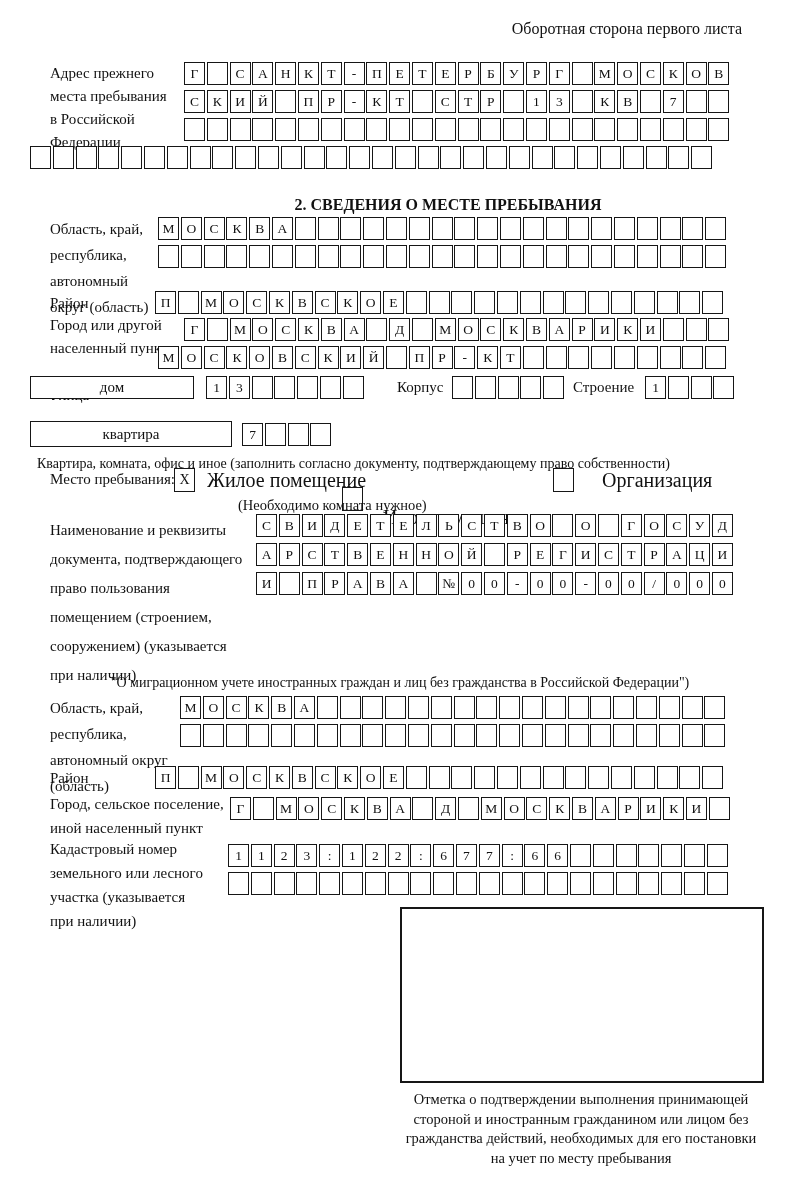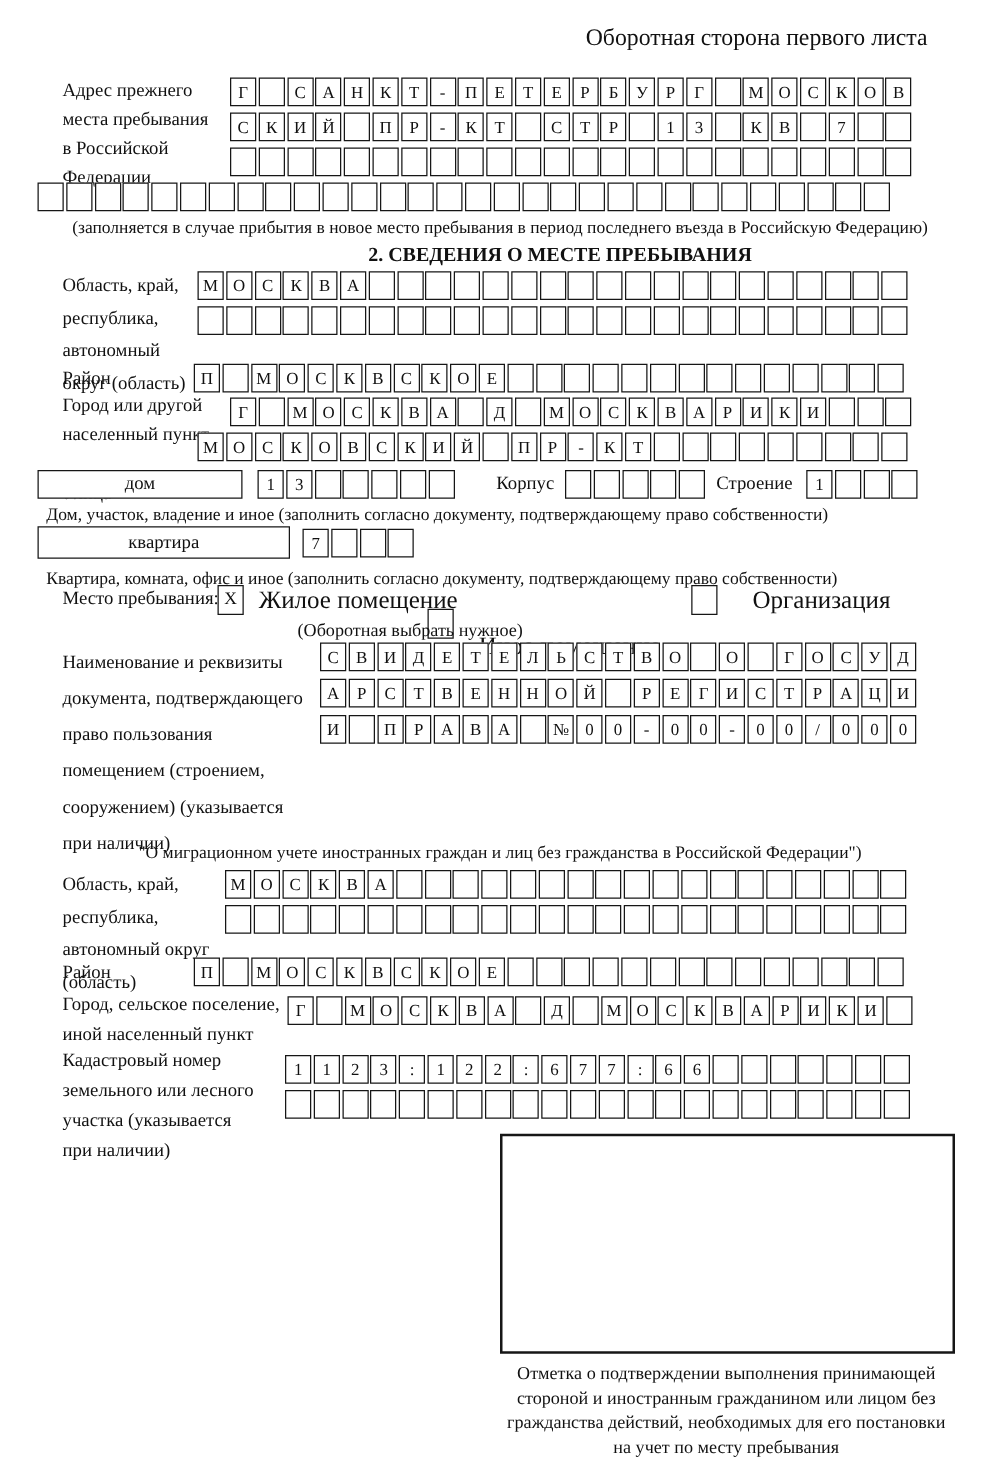--- a/index.html
+++ b/index.html
@@ -25,21 +25,21 @@
   .chk{
     display:inline-flex;align-items:center;justify-content:center;
     width:19px;height:22px;border:1.6px solid #161616;font-size:14px;background:#fff;flex:0 0 auto;
   }
   .opt{position:absolute;display:flex;align-items:center;}
   .optlbl{font-size:20px;}
   #opt1 .optlbl{margin-left:12px;}
   #opt2 .optlbl{margin-left:20px;margin-top:38px;}
   #opt3 .optlbl{margin-left:28px;}
   .inline-lbl{position:absolute;font-size:15px;}
-  #hdr{top:20px;right:58px;font-size:19px;}
+  #hdr{top:20px;right:58px;font-size:16px;}
   #l-prev{left:50px;top:62px;}
   #r-prev1{left:184px;top:62px;}
   #r-prev2{left:184px;top:90px;}
   #r-prev3{left:184px;top:118px;}
   #r-prev4{left:30px;top:146px;}
   #cap-prev{top:175px;}
   #sec2-title{top:196px;}
   #l-obl1{left:50px;top:216px;line-height:26px;}
   #r-obl1a{left:158px;top:217px;}
   #r-obl1b{left:158px;top:245px;}
@@ -198,21 +198,20 @@
       <span class="cell"></span>
       <span class="cell"></span>
       <span class="cell"></span>
       <span class="cell"></span>
       <span class="cell"></span>
       <span class="cell"></span>
       <span class="cell"></span>
       <span class="cell"></span>
       <span class="cell"></span>
     </div>
-  <div id="cap-prev" class="cap-center">(заполняется в случае прибытия в новое место пребывания в период последнего въезда в Российскую Федерацию)</div>
 
   <div id="sec2-title" class="title">2. СВЕДЕНИЯ О МЕСТЕ ПРЕБЫВАНИЯ</div>
 
   <div id="l-obl1" class="lbl">Область, край,
 республика,
 автономный
 округ (область)</div>
   <div id="r-obl1a" class="row">
       <span class="cell">М</span>
       <span class="cell">О</span>
@@ -373,21 +372,20 @@
       <span class="cell"></span>
       <span class="cell"></span>
     </div>
   <div id="l-stroenie" class="inline-lbl">Строение</div>
   <div id="r-stroenie" class="row">
       <span class="cell">1</span>
       <span class="cell"></span>
       <span class="cell"></span>
       <span class="cell"></span>
     </div>
-  <div id="cap-dom" class="cap">Дом, участок, владение и иное (заполнить согласно документу, подтверждающему право собственности)</div>
 
   <div id="kv-box" class="labelbox">квартира</div>
   <div id="r-kv" class="row">
       <span class="cell">7</span>
       <span class="cell"></span>
       <span class="cell"></span>
       <span class="cell"></span>
     </div>
   <div id="cap-kv" class="cap">Квартира, комната, офис и иное (заполнить согласно документу, подтверждающему право собственности)</div>
 
@@ -397,21 +395,21 @@
     <span class="optlbl">Жилое помещение</span>
   </div>
   <div id="opt2" class="opt">
     <span class="chk"></span>
     <span class="optlbl">Иное помещение</span>
   </div>
   <div id="opt3" class="opt">
     <span class="chk"></span>
     <span class="optlbl">Организация</span>
   </div>
-  <div id="cap-stay" class="cap">(Оборотная выбрать нужное)</div>
+  <div id="cap-stay" class="cap">(Необходимо комната нужное)</div>
 
   <div id="l-doc" class="lbl">Наименование и реквизиты
 документа, подтверждающего
 право пользования
 помещением (строением,
 сооружением) (указывается
 при наличии)</div>
   <div id="r-doc1" class="row">
       <span class="cell">С</span>
       <span class="cell">В</span>

